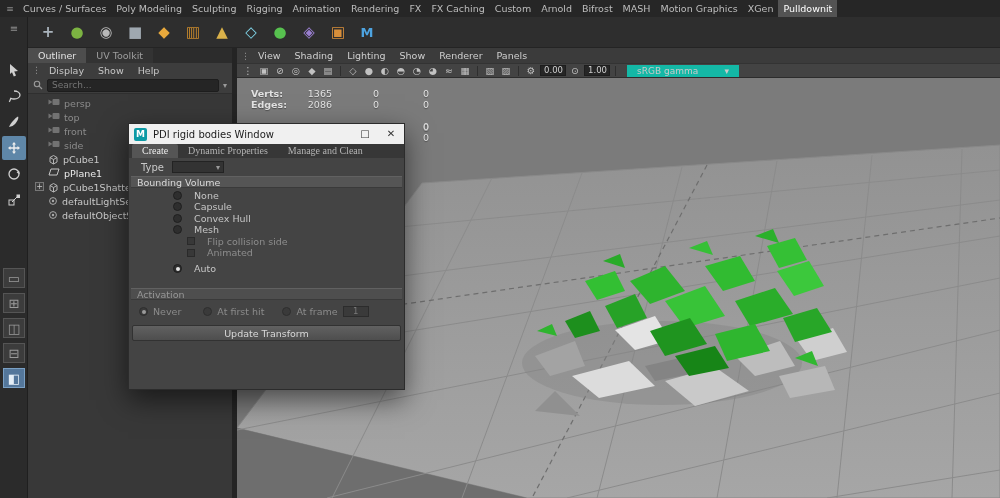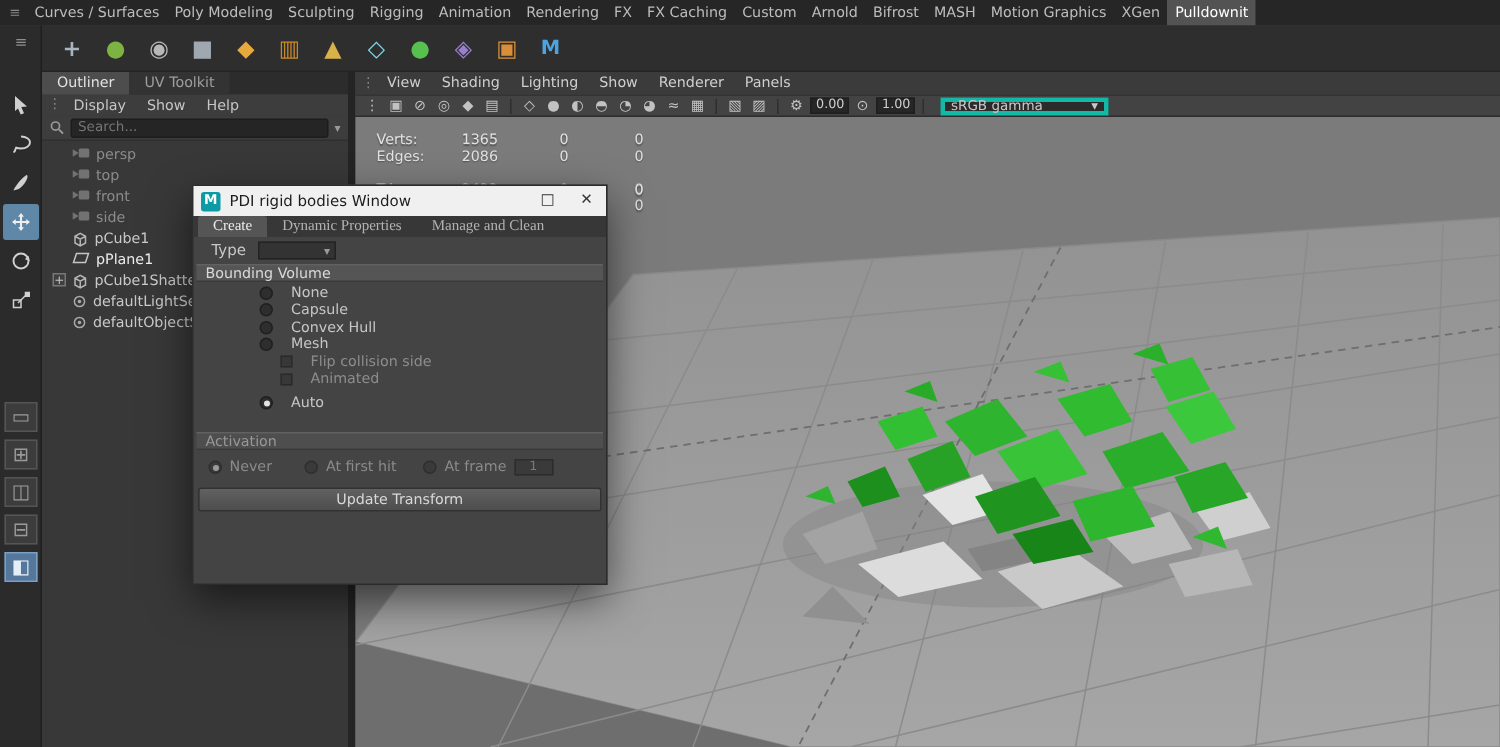--- a/index.html
+++ b/index.html
@@ -57,30 +57,30 @@
   
   .viewport { position:absolute; left:237px; top:48px; width:763px; height:450px; background:#3b3b3b; }
   .vmenu { height:15px; display:flex; align-items:center; padding-left:4px; background:#3b3b3b; }
   .vmenu .mi { padding:0 7px; color:#cfcfcf; font-size:9.5px; }
   .vtools { height:15px; background:#434343; display:flex; align-items:center; padding-left:4px; gap:2px;
             border-top:1px solid #333; border-bottom:1px solid #2c2c2c; }
   .vicon { width:14px; text-align:center; color:#c2c2c2; font-size:9.5px; line-height:13px; }
   .vsep { width:1px; height:10px; background:#2e2e2e; margin:0 3px; }
   .vfield { width:26px; height:11px; background:#262626; border:1px solid #1e1e1e; color:#cfcfcf;
             font-size:8.5px; line-height:9px; text-align:right; padding-right:2px; }
-  .vdrop { height:12px; width:112px; background:#2b2b2b; border:3px solid #14b8a6; color:#c9c9c9;
+  .vdrop { height:12px; width:112px; background:#2b2b2b; border:6px solid #14b8a6; color:#c9c9c9;
            font-size:9px; padding:0 4px; display:flex; align-items:center; justify-content:space-between;
            margin-left:6px; }
   .canvas { position:absolute; left:0; top:30px; width:763px; height:420px; overflow:hidden; background:#7b7b7b; }
   .canvas svg { position:absolute; left:0; top:0; }
 
   .hud { position:absolute; left:0; top:0; width:220px; height:80px; }
   .hudrow { position:absolute; left:0; width:210px; height:11px; font-size:9.5px; color:#e2e2e2;
             text-shadow:0 1px 1px rgba(0,0,0,.35); }
-  .hl { position:absolute; left:14px; }
+  .hl { position:absolute; left:14px;font-weight:bold; }
   .ha { position:absolute; left:55px;  width:40px; text-align:right; }
   .hb { position:absolute; left:102px; width:40px; text-align:right; }
   .hc { position:absolute; left:152px; width:40px; text-align:right; }
 
   
   .dialog { position:absolute; left:128px; top:123px; width:277px; height:267px; background:#444444;
             z-index:60; box-shadow:0 10px 26px rgba(0,0,0,.55); border:1px solid #2c2c2c; }
   .dtitle { height:20px; background:#f0f0f0; display:flex; align-items:center; padding-left:5px; }
   .dicon { width:13px; height:13px; background:#0d9aa5; color:#fff; font-size:9px; font-weight:bold;
            text-align:center; line-height:13px; border-radius:2px; }

